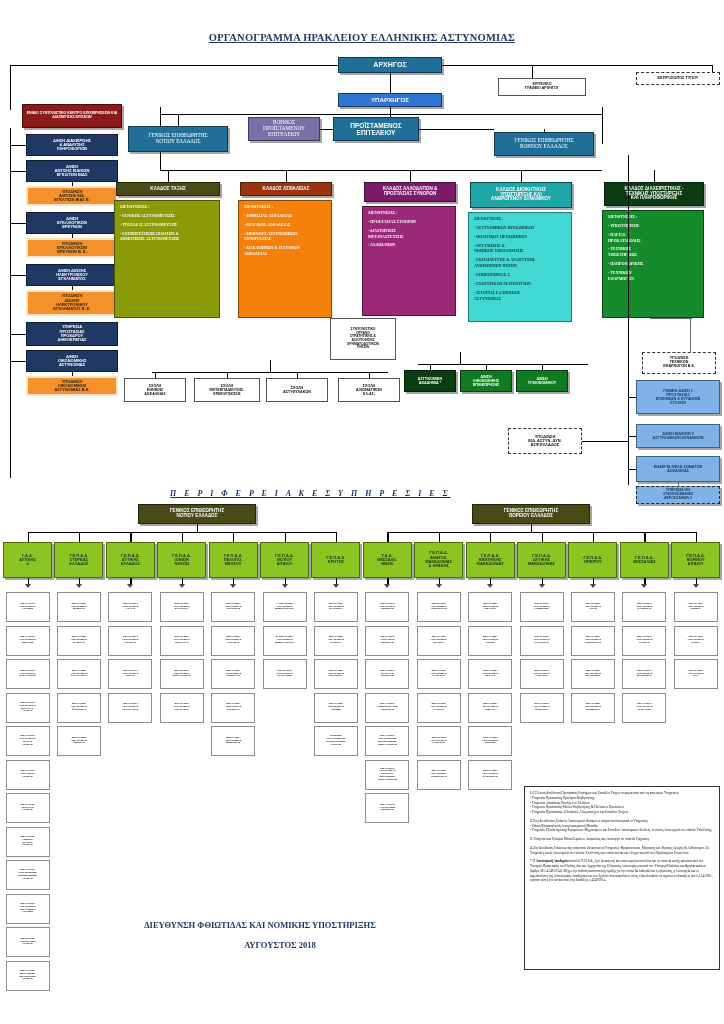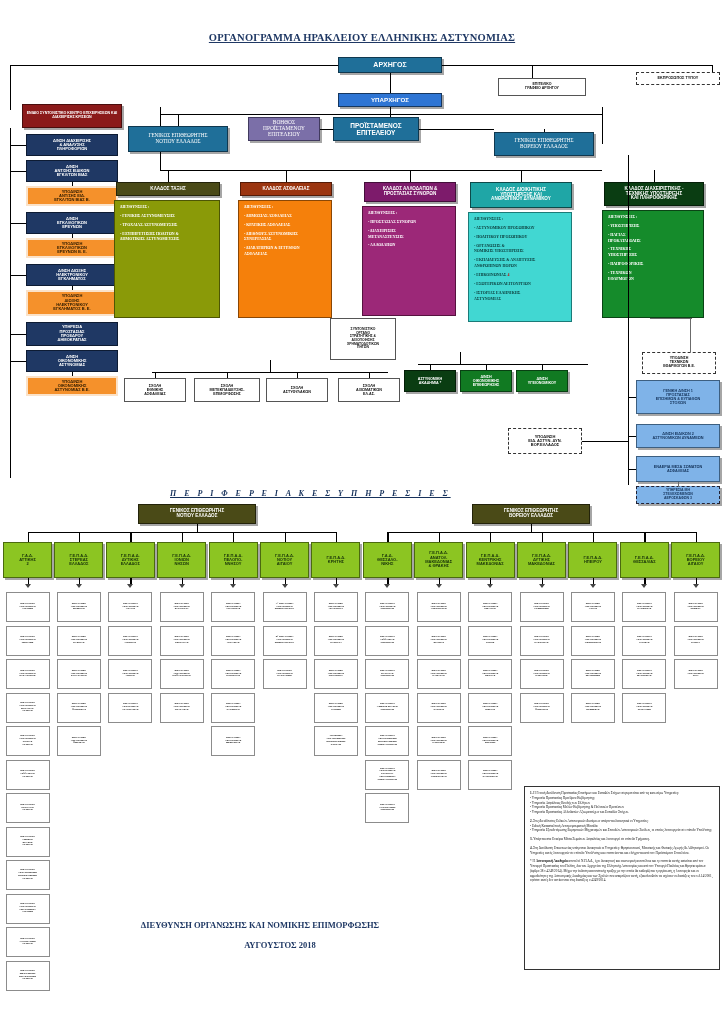--- a/index.html
+++ b/index.html
@@ -593,15 +593,15 @@
     <div class="box gcell" style="left: 673.7px; top: 659px; width: 44px; height: 30px; font-size: 2.5px; line-height: 1.12;">
       <span>ΔΙΕΥΘΥΝΣΗ<br>ΑΣΤΥΝΟΜΙΑΣ<br>ΧΙΟΥ</span>
     </div>
     <div class="notes" style="left: 524px; top: 786px; width: 196px; height: 184px;">
       <p><b>1.</b> Η Γενική Διεύθυνση Προστασίας Επισήμων και Ευπαθών Στόχων συγκροτείται από τις κατωτέρω Υπηρεσίες:<br>- Υπηρεσία Προστασίας Προέδρου Κυβέρνησης;<br>- Υπηρεσία Ασφάλειας Βουλής των Ελλήνων<br>- Υπηρεσία Προστασίας Μελών Κυβέρνησης &amp; Πολιτικών Προσώπων<br>- Υπηρεσία Προστασίας Αλλοδαπών Αξιωματούχων και Ευπαθών Στόχων.</p>
       <p><b>2.</b> Στις Διευθύνσεις Ειδικών Αστυνομικών Δυνάμεων υπάγονται διοικητικά οι Υπηρεσίες:<br>- Ειδική Κατασταλτική Αντιτρομοκρατική Μονάδα<br>- Υπηρεσία Εξουδετέρωσης Εκρηκτικών Μηχανισμών και Σπουδών Αστυνομικών Σκύλων, οι οποίες λειτουργούν σε επίπεδο Υποδ/νσης;</p>
       <p><b>3.</b> Υπάγεται στα Εναέρια Μέσα Σωμάτων Ασφαλείας και λειτουργεί σε επίπεδο Τμήματος.</p>
       <p><b>4.</b> Στη Διεύθυνση Επικοινωνίας υπάγονται διοικητικά οι Υπηρεσίες: Θρησκευτικού, Μουσικής και Φυσικής Αγωγής &amp; Αθλητισμού. Οι Υπηρεσίες αυτές λειτουργούν σε επίπεδο Υποδ/νσης και εποπτεύονται και ελέγχονται από τον Προϊστάμενο Επιτελείου.</p>
       <p>*  Η <b>Αστυνομική Ακαδημία</b> αποτελεί Ν.Π.Δ.Δ., έχει διοικητική και οικονομική αυτοτέλεια και η εποπτεία αυτής ασκείται από τον Υπουργό Προστασίας του Πολίτη, δια του Αρχηγείου της Ελληνικής Αστυνομίας και από τον Υπουργό Παιδείας και Θρησκευμάτων (άρθρο 38 ν.4249/2014). Μέχρι την έκδοση κανονιστικής πράξης με την οποία θα καθορίζεται η οργάνωση, η λειτουργία και οι αρμοδιότητες της Αστυνομικής Ακαδημίας και των Σχολών που απαρτίζουν αυτή, εξακολουθούν να ισχύουν οι διατάξεις του ν.δ.14/2001, εφόσον αυτές δεν αντίκεινται στις διατάξεις ν.4249/2014.</p>
     </div>
-    <div class="foot" style="left: 0px; top: 920px; width: 520px; text-align: center; font-size: 8.5px;">ΔΙΕΥΘΥΝΣΗ ΟΡΓΑΝΩΣΗΣ ΚΑΙ ΝΟΜΙΚΗΣ ΕΠΙΜΟΡΦΩΣΗΣ</div>
+    <div class="foot" style="left: 0px; top: 920px; width: 520px; text-align: center; font-size: 8.5px;">ΔΙΕΥΘΥΝΣΗ ΦΘΙΩΤΙΔΑΣ ΚΑΙ ΝΟΜΙΚΗΣ ΥΠΟΣΤΗΡΙΞΗΣ</div>
     <div class="foot" style="left: 0px; top: 940px; width: 560px; text-align: center; font-size: 8.5px;">ΑΥΓΟΥΣΤΟΣ 2018</div>
   </div>
 
 </body></html>

